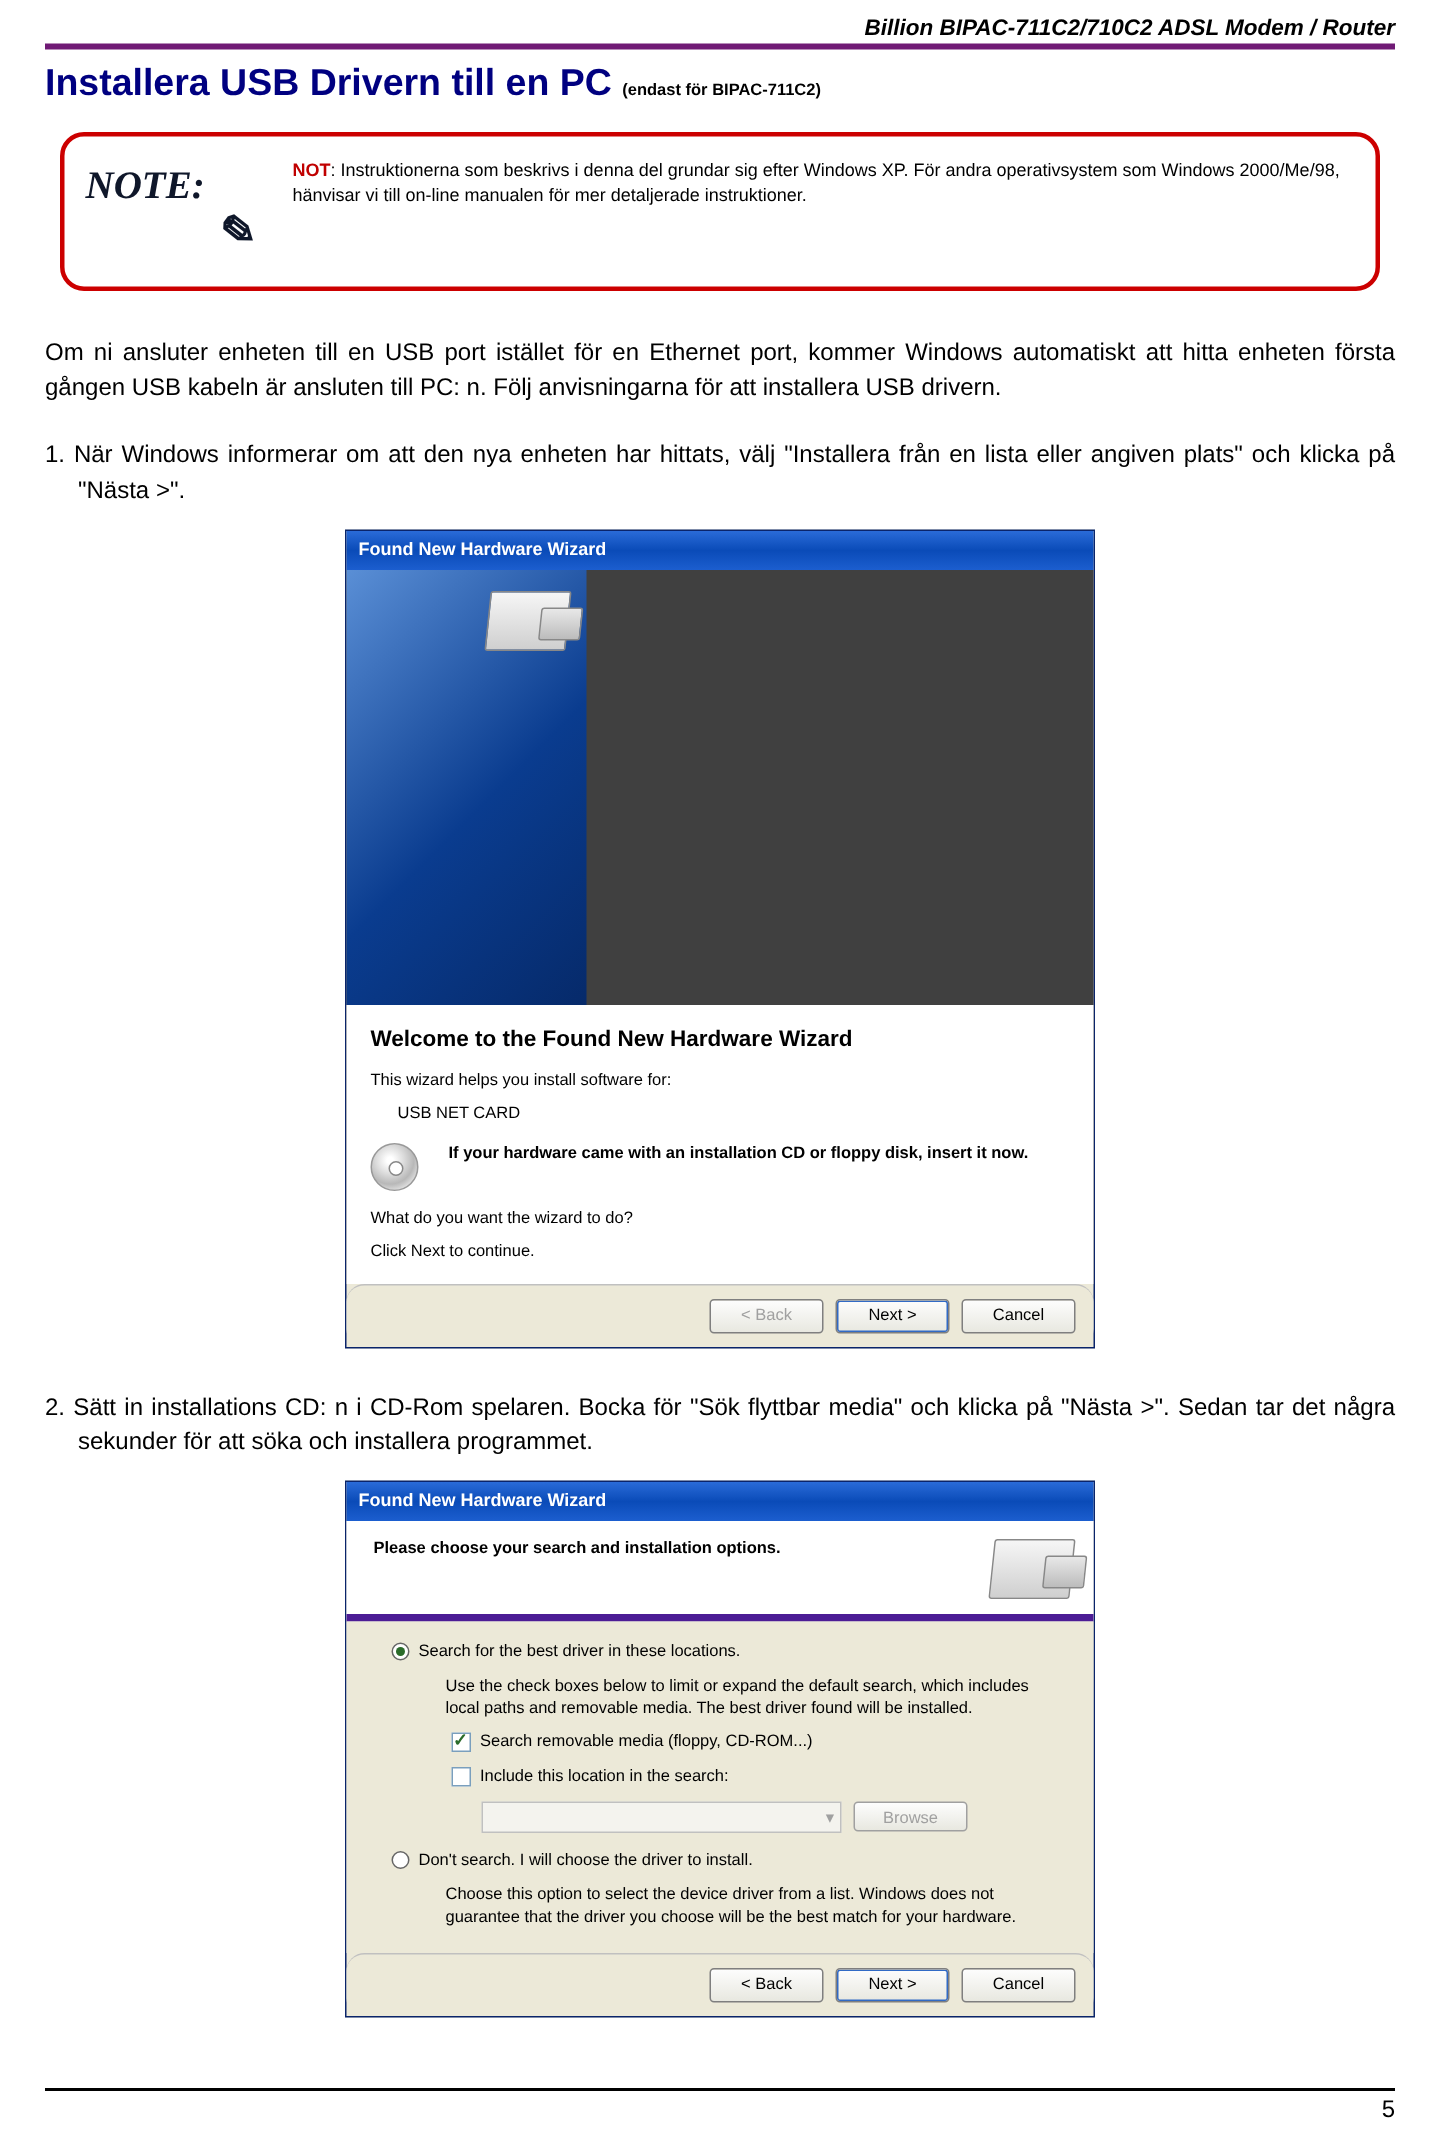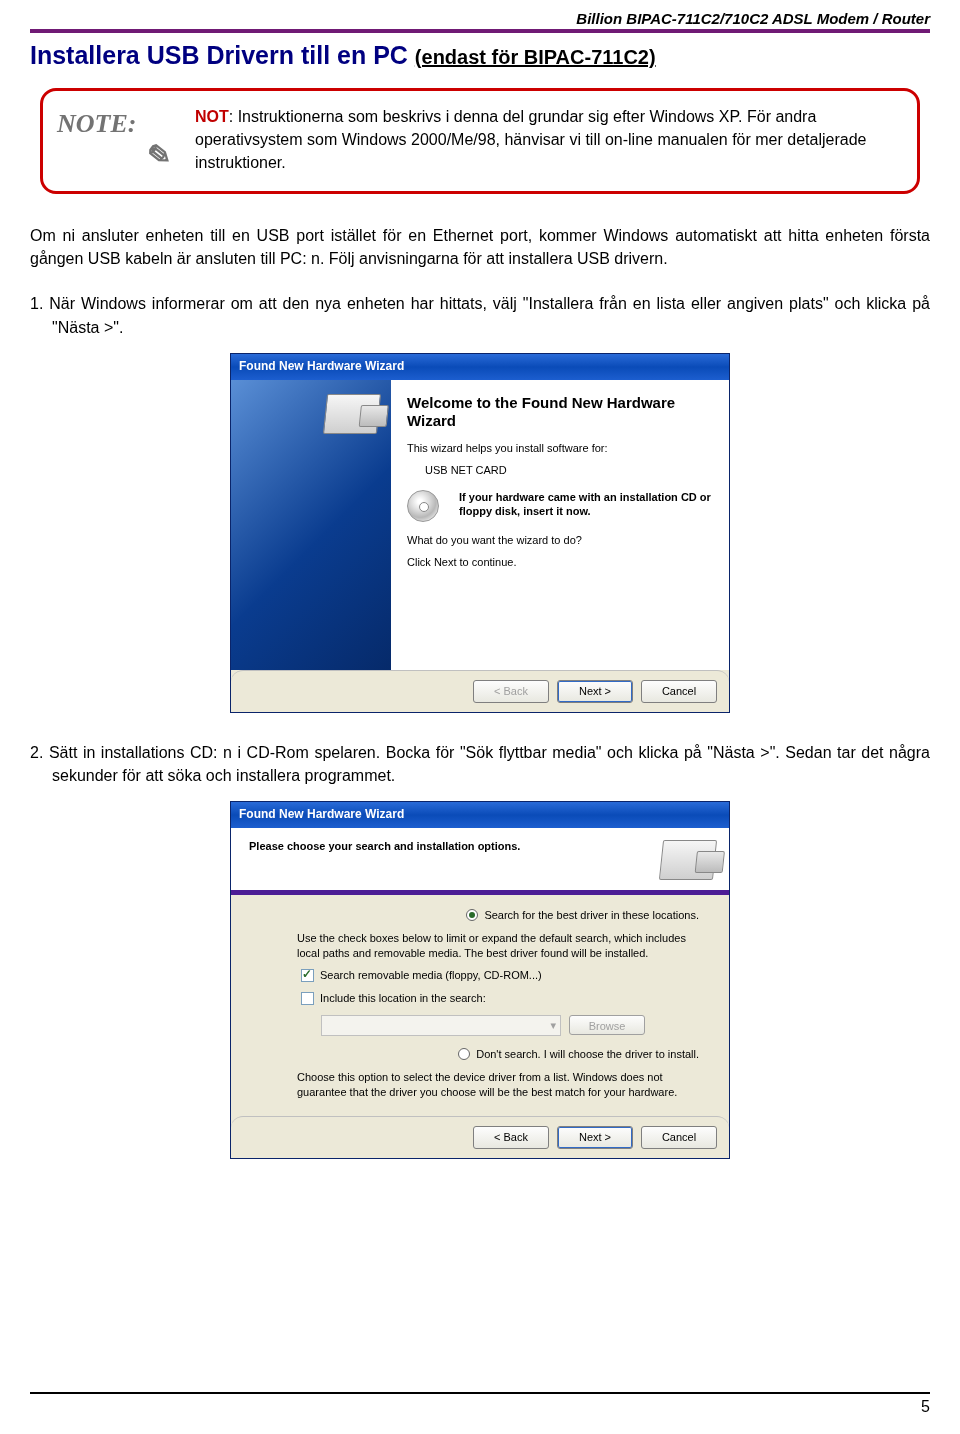--- a/index.html
+++ b/index.html
@@ -21,55 +21,54 @@
     padding-bottom: 2px;
     margin-bottom: 8px;
   }
   .main-title {
     font-size: 25px;
     font-weight: bold;
     color: #000080;
     margin-bottom: 18px;
   }
   .main-title .sub {
-    font-size: 20px;
+    font-size: 11px;
     font-weight: bold;
     color: #000;
-    text-decoration: underline;
   }
   .note-box {
     border: 3px solid #c00;
     border-radius: 16px;
     padding: 14px 18px 16px 14px;
     display: flex;
     align-items: flex-start;
     gap: 18px;
     margin: 0 10px 30px 10px;
   }
   .note-img {
     flex: 0 0 auto;
     width: 120px;
     height: 70px;
     position: relative;
     font-family: "Comic Sans MS", cursive;
     font-weight: bold;
     font-style: italic;
-    color: #737373;
+    color: #0f172a;
     font-size: 26px;
     padding-top: 4px;
   }
   .note-pencil {
     position: absolute;
     bottom: 2px;
     right: 8px;
     font-size: 30px;
     transform: rotate(-15deg);
   }
   .note-text {
-    font-size: 16px;
+    font-size: 12px;
     line-height: 1.45;
   }
   .note-text .not-label { color: #c00000; font-weight: bold; }
   .body-para {
     font-size: 16px;
     line-height: 1.45;
     text-align: justify;
     margin: 0 0 22px 0;
   }
   .num-item {
@@ -92,20 +91,21 @@
     height: 26px;
     background: linear-gradient(to bottom, #2a6bd8 0%, #0a4bb8 50%, #1c5ecf 100%);
     color: #fff;
     font-weight: bold;
     padding: 5px 8px 0 8px;
     font-size: 12px;
   }
   .w1-body {
     display: flex;
     background: #404040;
+    flex-direction: column;
   }
   .w1-banner {
     width: 160px;
     height: 290px;
     background: linear-gradient(135deg, #5a8fd6 0%, #0a3c8f 55%, #062a6a 100%);
     position: relative;
   }
   .w1-banner-icon {
     position: absolute;
     top: 14px; right: 12px;
@@ -228,21 +228,21 @@
     right: -10px; top: 10px;
     width: 26px; height: 20px;
     background: linear-gradient(#e8e8e8,#bcbcbc);
     border: 1px solid #888; border-radius: 2px;
   }
   .w2-body {
     background: #ece9d8;
     padding: 14px 30px 8px 30px;
   }
   .w2-body p { font-size: 11px; line-height: 1.35; margin-bottom: 8px; }
-  .w2-group { margin-left: 18px; margin-bottom: 10px; justify-content: flex-end; }
+  .w2-group { margin-bottom: 10px; }
   .w2-sub { margin-left: 40px; margin-bottom: 10px; }
   .path-row {
     display: flex; gap: 8px; align-items: center;
     margin-left: 60px; margin-bottom: 12px;
   }
   .path-input {
     width: 240px; height: 21px;
     background: #f4f3ee; border: 1px solid #c0c0c0;
     display:flex; align-items:center; justify-content:flex-end;
     padding: 0 4px; color:#a0a0a0;

